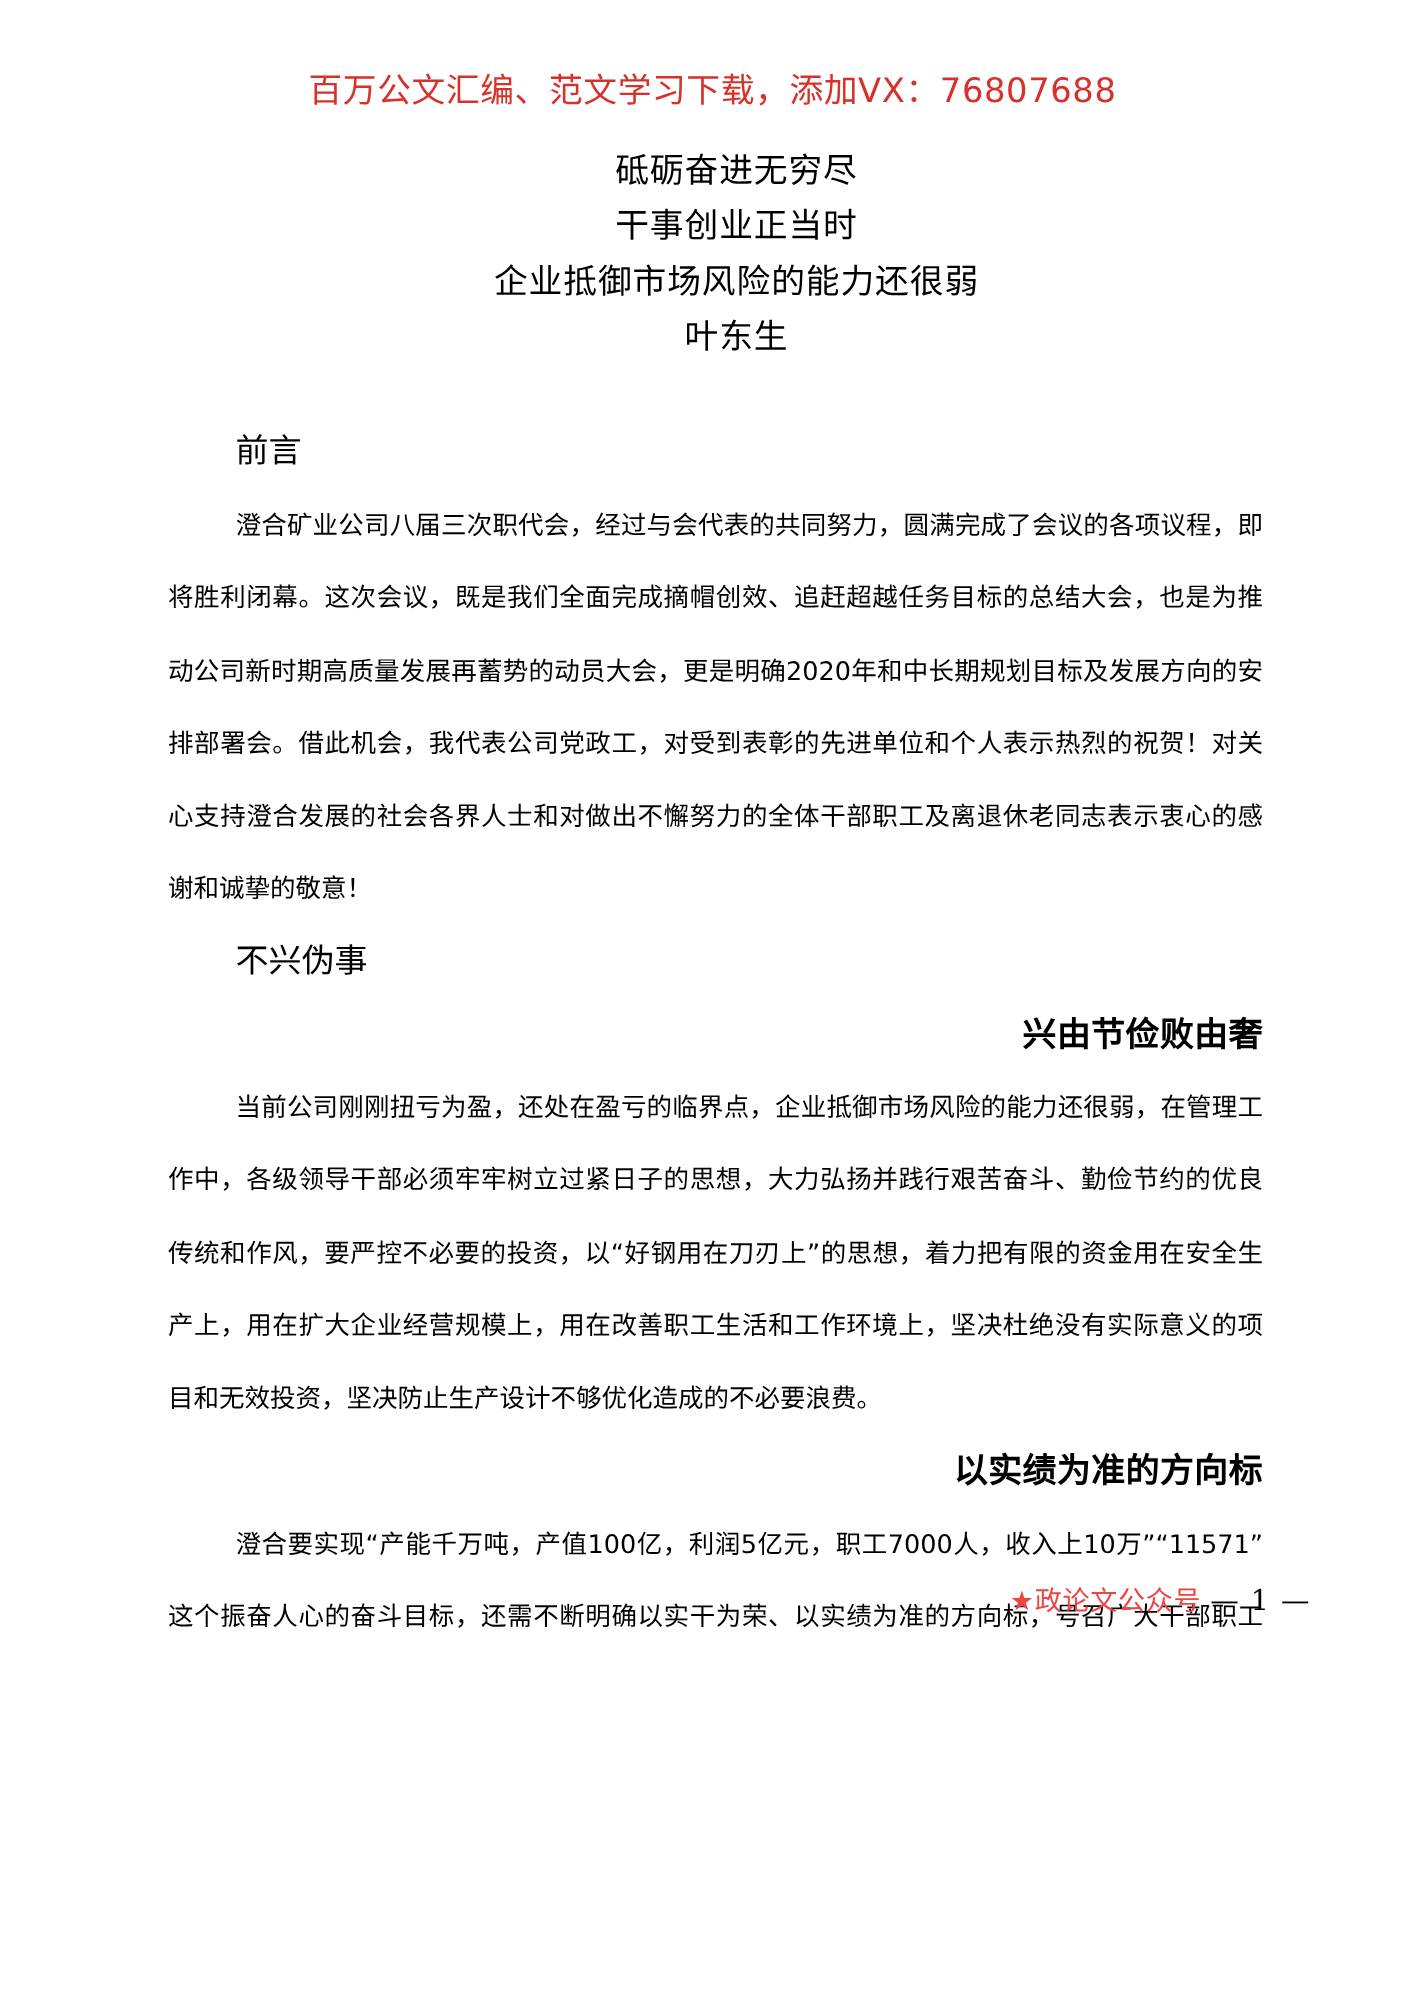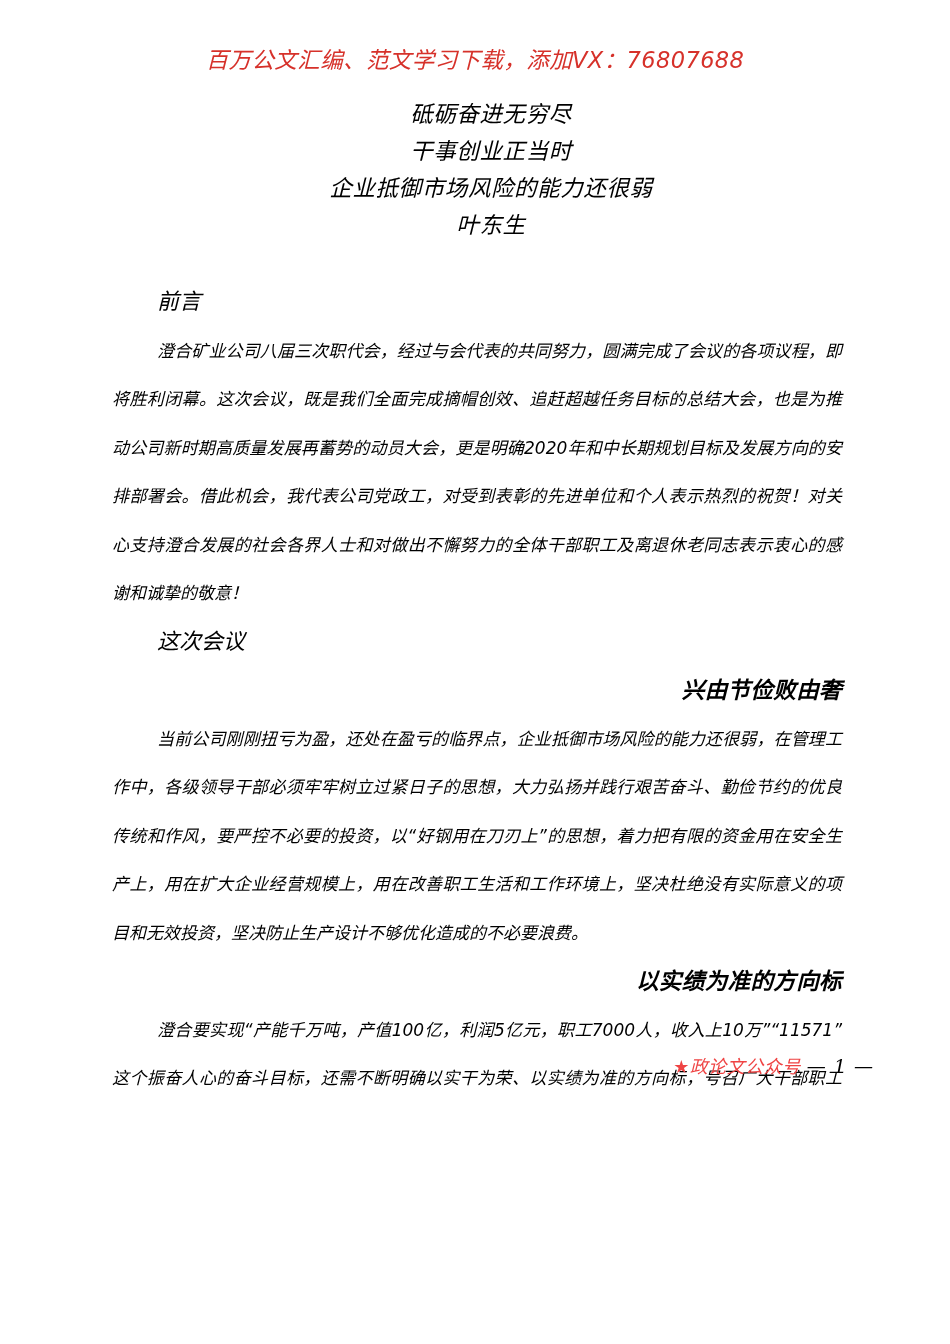--- a/index.html
+++ b/index.html
@@ -13,21 +13,20 @@
     color: #000000;
   }
   .page {
     position: relative;
     width: 950px;
     height: 1102px;
     margin: 0 auto;
     background: #ffffff;
     overflow: hidden;
     box-sizing: border-box;
-    font-style: italic;
   }
 
   
   .promo-banner {
     position: absolute;
     left: 0;
     top: 42px;
     width: 950px;
     text-align: center;
     font-size: 22.5px;
@@ -125,21 +124,21 @@
     <div class="title-line">企业抵御市场风险的能力还很弱</div>
     <div class="title-line">叶东生</div>
   </div>
 
   <div class="body-block">
 
     <p class="label">前言</p>
 
     <p class="para indent">澄合矿业公司八届三次职代会，经过与会代表的共同努力，圆满完成了会议的各项议程，即将胜利闭幕。这次会议，既是我们全面完成摘帽创效、追赶超越任务目标的总结大会，也是为推动公司新时期高质量发展再蓄势的动员大会，更是明确2020年和中长期规划目标及发展方向的安排部署会。借此机会，我代表公司党政工，对受到表彰的先进单位和个人表示热烈的祝贺！对关心支持澄合发展的社会各界人士和对做出不懈努力的全体干部职工及离退休老同志表示衷心的感谢和诚挚的敬意！</p>
 
-    <p class="label">这次会议</p>
+    <p class="label">不兴伪事</p>
 
     <p class="heading">兴由节俭败由奢</p>
 
     <p class="para indent">当前公司刚刚扭亏为盈，还处在盈亏的临界点，企业抵御市场风险的能力还很弱，在管理工作中，各级领导干部必须牢牢树立过紧日子的思想，大力弘扬并践行艰苦奋斗、勤俭节约的优良传统和作风，要严控不必要的投资，以“好钢用在刀刃上”的思想，着力把有限的资金用在安全生产上，用在扩大企业经营规模上，用在改善职工生活和工作环境上，坚决杜绝没有实际意义的项目和无效投资，坚决防止生产设计不够优化造成的不必要浪费。</p>
 
     <p class="heading">以实绩为准的方向标</p>
 
     <p class="para indent">澄合要实现“产能千万吨，产值100亿，利润5亿元，职工7000人，收入上10万”“11571”这个振奋人心的奋斗目标，还需不断明确以实干为荣、以实绩为准的方向标，号召广大干部职工不采华名、不兴伪事，踏踏实实探索、勤勤恳恳实践，在关键时刻能够啃下“硬骨头”，能够攻下“制高点”，形成追赶先进、共同发展的良好氛围。</p>
 
   </div>

